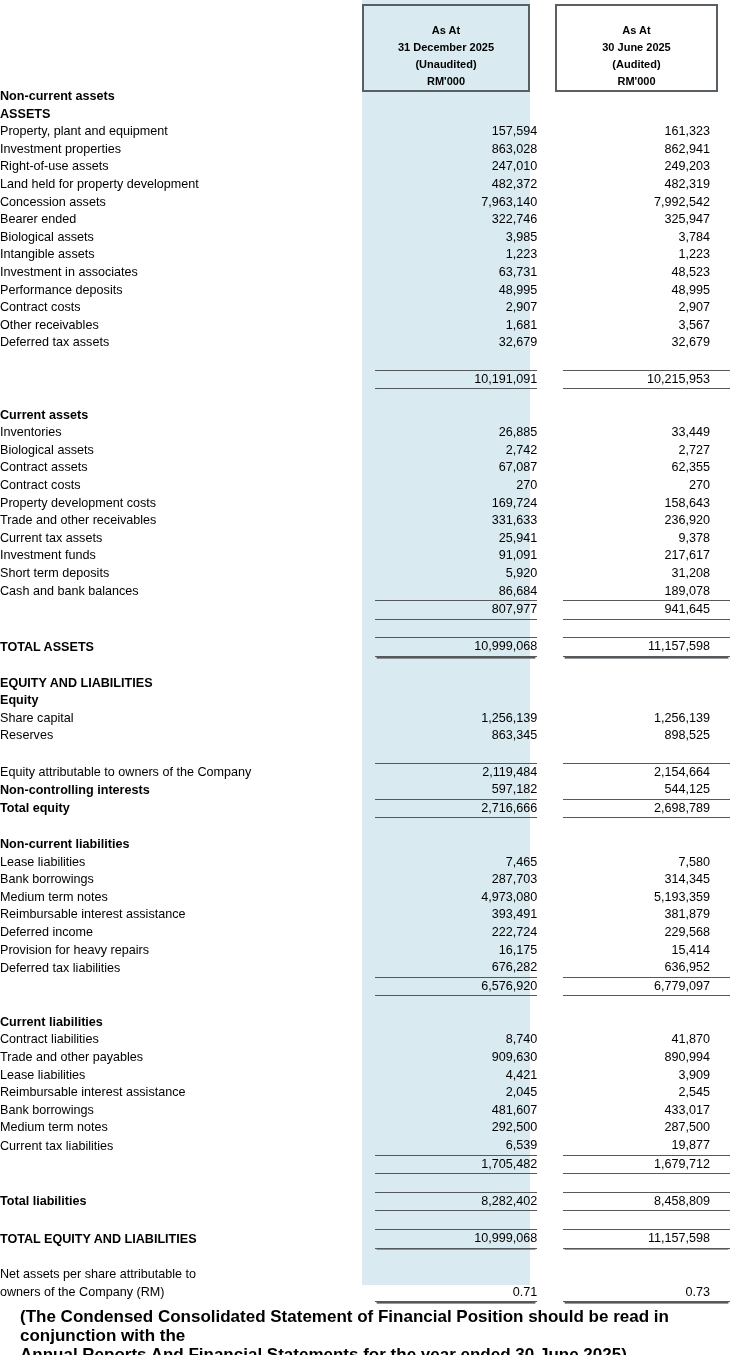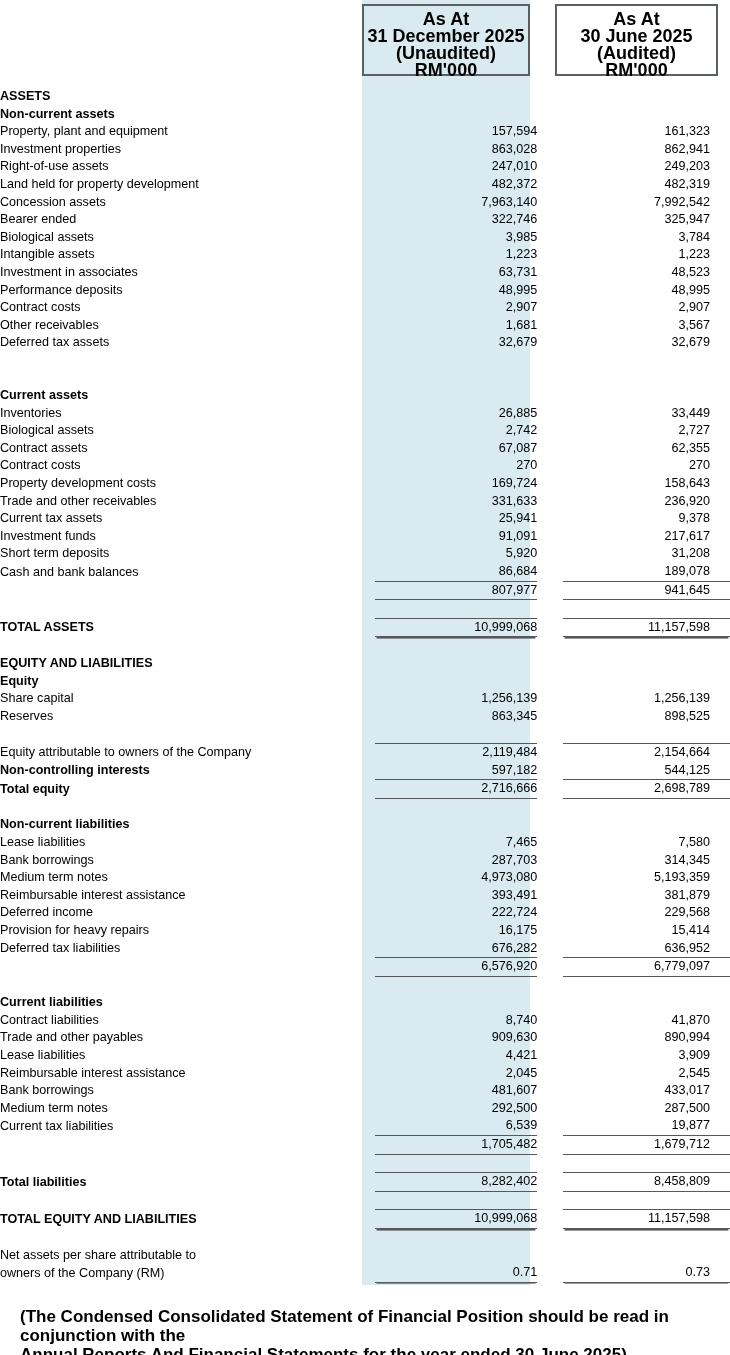--- a/index.html
+++ b/index.html
@@ -34,28 +34,28 @@
   }
 
   
   .header-row {
     position: relative;
     height: 88px;
   }
   .hdr-box {
     position: absolute;
     top: 4px;
-    height: 72px;
+    height: 88px;
     border: 2px solid #5a5f63;
     box-sizing: border-box;
     text-align: center;
     font-weight: bold;
-    font-size: 18px;
+    font-size: 11px;
     line-height: 17px;
-    padding-top: 5px;
+    padding-top: 16px;
   }
   .hdr-box.col1 {
     left: 362px;
     width: 168px;
     background: #d9eaf0;
   }
   .hdr-box.col2 {
     left: 555px;
     width: 163px;
     background: #ffffff;
@@ -143,33 +143,33 @@
     <colgroup>
       <col class="c-label">
         <col class="c-gap1">
         <col class="c-v1">
         <col class="c-gap2">
         <col class="c-v2">
     </colgroup>
     <tbody>
 
       <tr>
+        <td class="label b">Non-current assets</td>
+        <td></td>
+          <td></td>
+          <td></td>
+          <td></td>
+      </tr>
+      <tr>
         <td class="label b">ASSETS</td>
         <td></td>
           <td></td>
           <td></td>
           <td></td>
       </tr>
-      <tr>
-        <td class="label b">Non-current assets</td>
-        <td></td>
-          <td></td>
-          <td></td>
-          <td></td>
-      </tr>
 
       <tr>
         <td class="label">Property, plant and equipment</td>
           <td></td>
         <td class="num">157,594</td>
           <td></td>
         <td class="num v2">161,323</td>
       </tr>
       <tr>
         <td class="label">Investment properties</td>
@@ -257,20 +257,27 @@
       </tr>
 
       <tr class="spacer-row">
           <td></td>
           <td></td>
           <td></td>
           <td></td>
           <td></td>
         </tr>
 
+      <tr>
+        <td class="label"></td>
+          <td></td>
+        <td class="num rule-top rule-bottom">10,191,091</td>
+          <td></td>
+        <td class="num v2 rule-top rule-bottom">10,215,953</td>
+      </tr>
 
       <tr class="spacer-row-lg">
           <td></td>
           <td></td>
           <td></td>
           <td></td>
           <td></td>
         </tr>
 
       <tr>

